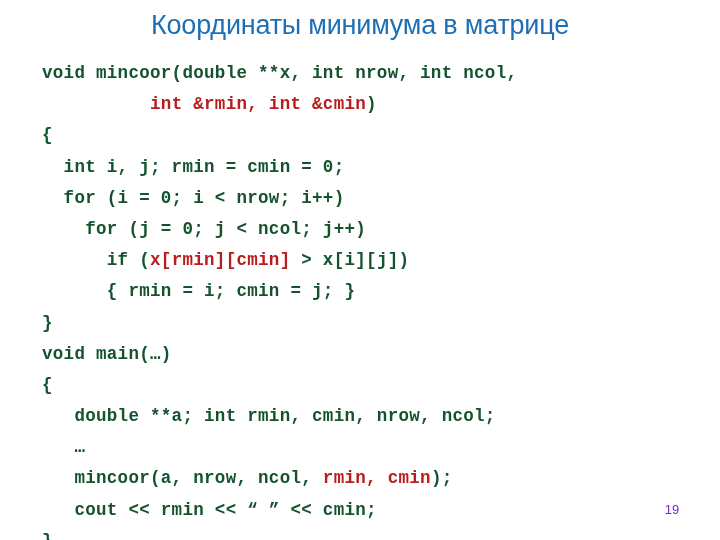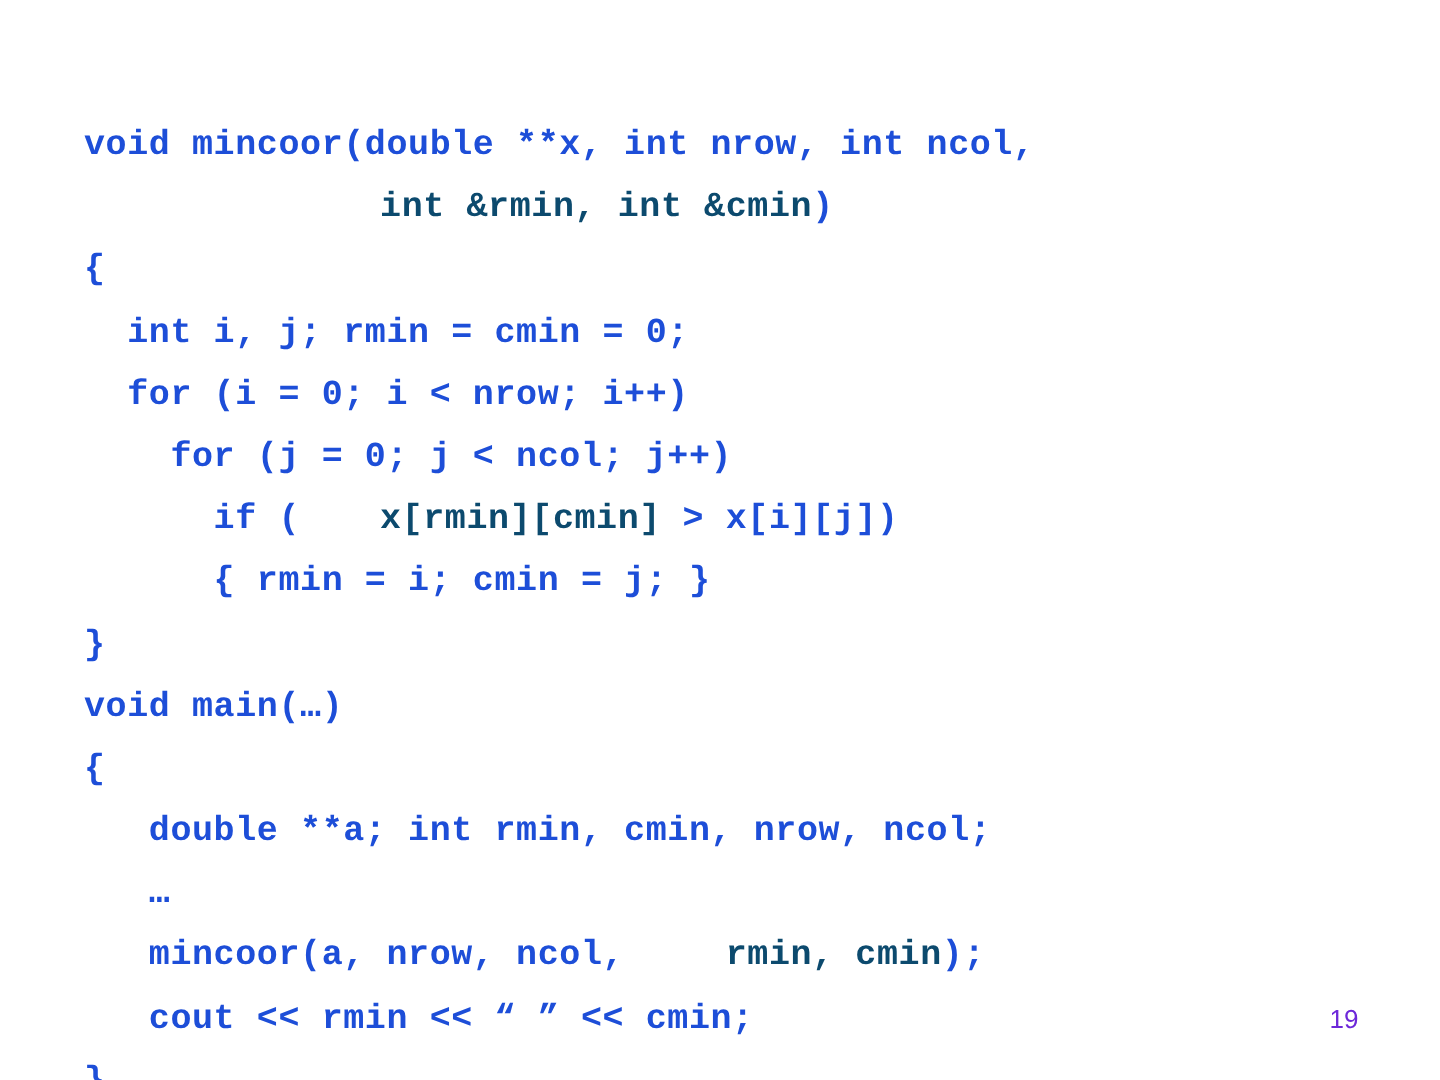--- a/index.html
+++ b/index.html
@@ -46,42 +46,42 @@
     color: #000000;
     white-space: pre;
     letter-spacing: 0.3px;
   }
   #code-block .ln {
     display: block;
     height: 31.2px;
     white-space: pre;
   }
   .red {
-    color: #0c4a6e;
-    margin-left: 40px;
+    color: #b91c1c;
   }
   .blk {
-    color: #1d4ed8;
+    color: #14532d;
     font-family: Liberation Mono, monospace;
   }
   #slide-number {
     position: absolute;
     left: 652px;
     top: 502px;
     width: 40px;
     text-align: center;
     font-family: "Liberation Sans", sans-serif;
     font-size: 13px;
     line-height: 16px;
     color: #6d28d9;
   }
 </style>
 </head>
 <body>
 
 <div id="slide">
 
+  <div id="slide-title">Координаты минимума в матрице</div>
 
   <div id="code-block"><span class="ln"><span class="blk">void mincoor(double **x, int nrow, int ncol,</span></span><span class="ln"><span class="blk">          </span><span class="red">int &amp;rmin, int &amp;cmin</span><span class="blk">)</span></span><span class="ln"><span class="blk">{</span></span><span class="ln"><span class="blk">  int i, j; rmin = cmin = 0;</span></span><span class="ln"><span class="blk">  for (i = 0; i &lt; nrow; i++)</span></span><span class="ln"><span class="blk">    for (j = 0; j &lt; ncol; j++)</span></span><span class="ln"><span class="blk">      if (</span><span class="red">x[rmin][cmin]</span><span class="blk"> &gt; x[i][j])</span></span><span class="ln"><span class="blk">      { rmin = i; cmin = j; }</span></span><span class="ln"><span class="blk">}</span></span><span class="ln"><span class="blk">void main(…)</span></span><span class="ln"><span class="blk">{</span></span><span class="ln"><span class="blk">   double **a; int rmin, cmin, nrow, ncol;</span></span><span class="ln"><span class="blk">   …</span></span><span class="ln"><span class="blk">   mincoor(a, nrow, ncol, </span><span class="red">rmin, cmin</span><span class="blk">);</span></span><span class="ln"><span class="blk">   cout &lt;&lt; rmin &lt;&lt; “ ” &lt;&lt; cmin;</span></span><span class="ln"><span class="blk">}</span></span></div>
 
   <div id="slide-number">19</div>
 
 </div>
 
 </body></html>

